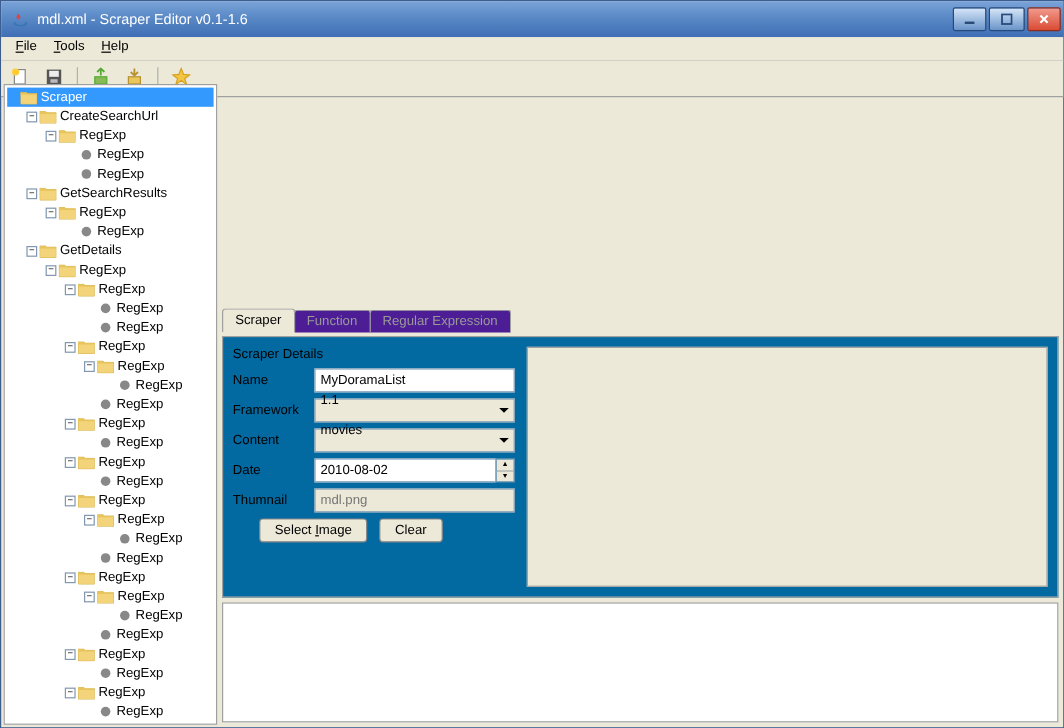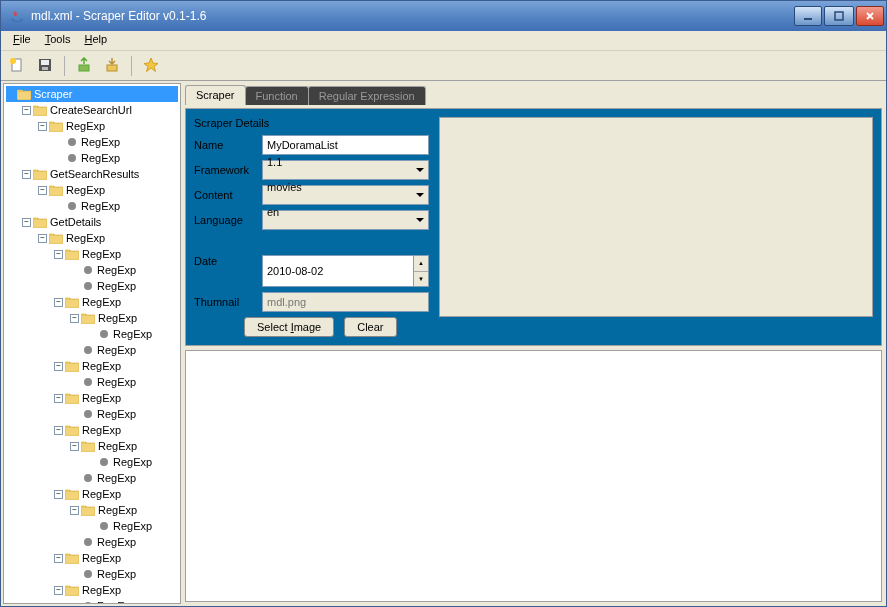--- a/index.html
+++ b/index.html
@@ -86,20 +86,21 @@
   justify-content: center;
   cursor: pointer;
   border: 1px solid transparent;
   border-radius: 2px;
 }
 
 .content {
   flex: 1;
   display: flex;
   min-height: 0;
+  align-items: flex-end;
 }
 
 .tree-pane {
   width: 178px;
   background: #fff;
   border: 1px solid #a0a0a0;
   margin: 2px 0 2px 2px;
   overflow: auto;
   font-size: 11px;
 }
@@ -149,21 +150,21 @@
 .tab-strip {
   display: flex;
   align-items: flex-end;
   height: 22px;
   position: relative;
 }
 .tab {
   border: 1px solid #a0a0a0;
   border-bottom: none;
   padding: 3px 10px;
-  background: #404040;
+  background: #4c1d95;
   font-size: 11px;
   cursor: pointer;
   color: #888;
   margin-right: -1px;
   border-radius: 3px 3px 0 0;
 }
 .tab.active {
   background: #ece9d8;
   color: #000;
   position: relative;
@@ -220,23 +221,22 @@
 .combo::after {
   content: '';
   position: absolute;
   right: 4px;
   top: 7px;
   border: 4px solid transparent;
   border-top-color: #000;
 }
 .spinner {
   flex: 1;
-  height: 32px;
-  display: flex;
-  margin-top: 20px;
+  height: 20px;
+  display: flex;
 }
 .spinner-input {
   flex: 1;
   border: 1px solid #7f9db9;
   border-right: none;
   background: #fff;
   padding: 0 4px;
   font-size: 11px;
   font-family: inherit;
 }
@@ -249,21 +249,21 @@
 .spinner-btn {
   flex: 1;
   background: #ece9d8;
   display: flex;
   align-items: center;
   justify-content: center;
   font-size: 6px;
   cursor: pointer;
 }
 .spinner-btn:first-child { border-bottom: 1px solid #aaa; }
-.button-row { display: flex; gap: 10px; margin-left: 50px; margin-top: 4px;}
+.button-row { display: flex; gap: 10px; margin-left: 22px; margin-top: 4px;}
 .btn {
   border: 1px solid #888;
   background: #ece9d8;
   padding: 3px 12px;
   font-size: 11px;
   font-family: inherit;
   border-radius: 3px;
   cursor: pointer;
 }
 .btn span.u { text-decoration: underline; }
@@ -738,26 +738,20 @@
                   <span>1.1</span>
                 </div>
             </div>
             <div class="form-row">
               <div class="form-label">Content</div>
               <div class="combo">
                   <span>movies</span>
                 </div>
             </div>
             <div class="form-row">
-              <div class="form-label">Language</div>
-              <div class="combo">
-                  <span>en</span>
-                </div>
-            </div>
-            <div class="form-row">
               <div class="form-label">Date</div>
               <div class="spinner">
                 <input class="spinner-input" value="2010-08-02" style="">
                 <div class="spinner-btns">
                   <div class="spinner-btn">▲</div>
                   <div class="spinner-btn">▼</div>
                 </div>
               </div>
             </div>
             <div class="form-row">

